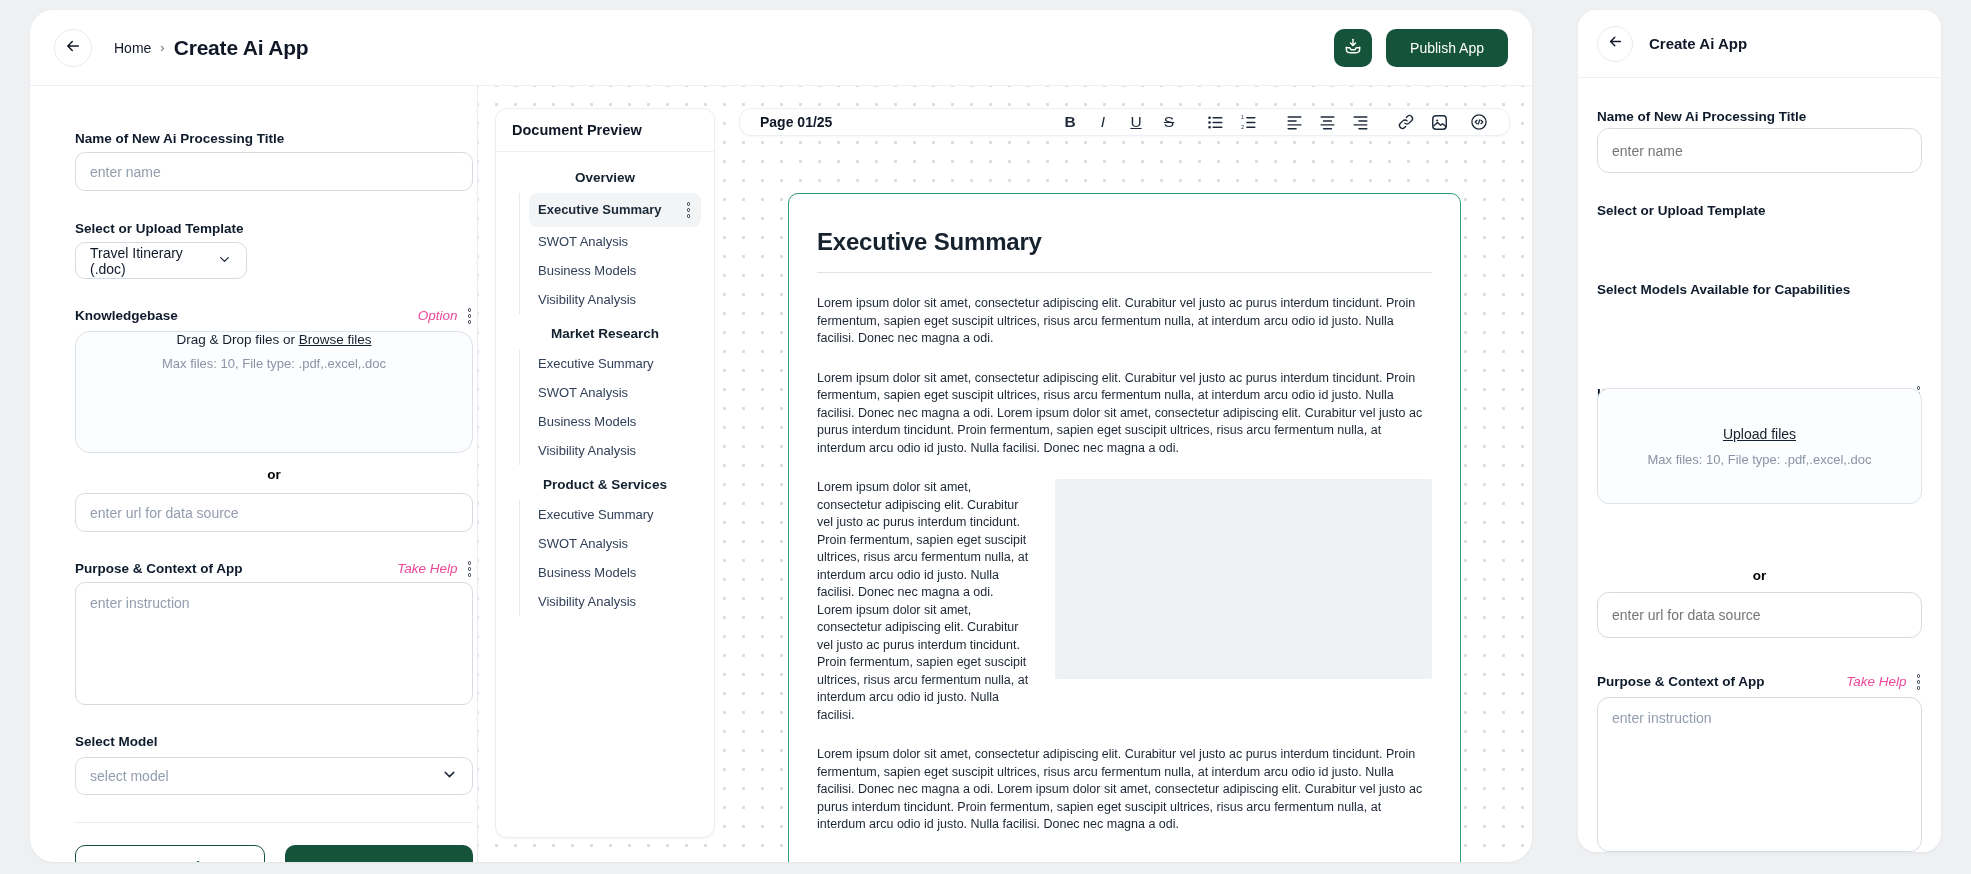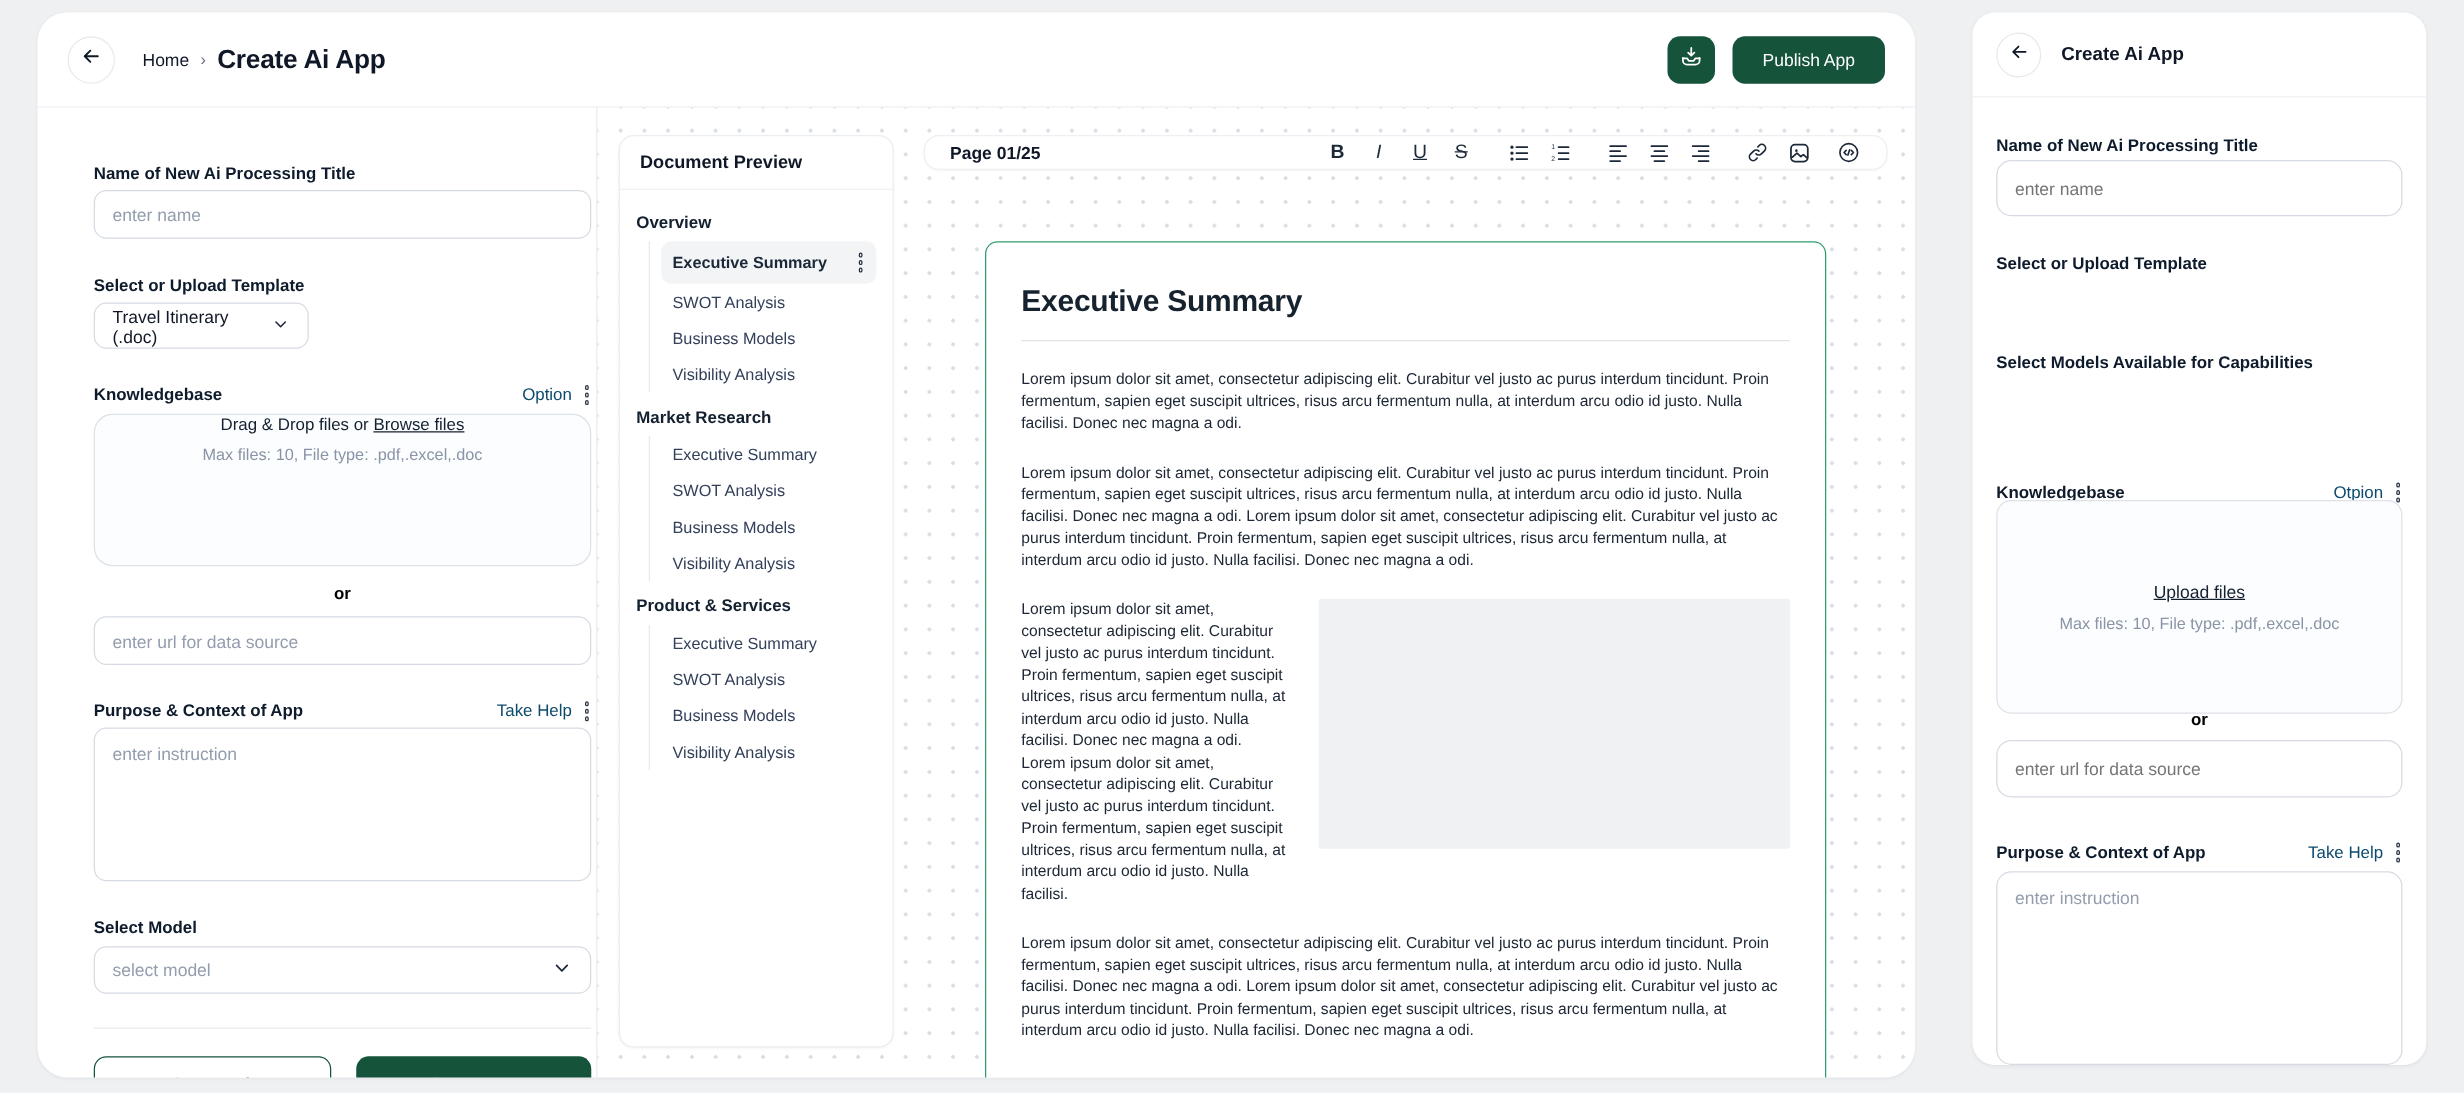--- a/index.html
+++ b/index.html
@@ -16,21 +16,21 @@
   .bc-sep { font-size:13px; color:#667085; margin:0 9px; }
   .bc-title { font-size:21px; font-weight:700; color:#101828; letter-spacing:-.2px; }
   .h-spacer { flex:1; }
   .icon-btn-green { width:38px; height:38px; border-radius:10px; background:var(--green); display:flex; align-items:center; justify-content:center; cursor:pointer; }
   .publish-btn { margin-left:14px; height:38px; padding:0 24px; border-radius:10px; background:var(--green); color:#fff; font-size:14px; display:flex; align-items:center; border:none; cursor:pointer; }
   :root { --green:#15533B; --border:#d6dbe3; --label:#0e1b2c; --ph:#939dae; --pagegreen:#2f9e6e; }
 
   
   .form-col { position:absolute; left:45px; top:76px; width:398px; height:776px; }
   .f-label { position:absolute; font-size:13.5px; font-weight:700; color:var(--label); }
-  .f-row-right { position:absolute; right:0; display:flex; align-items:center; gap:8px; font-size:13.5px; color:#0c4a6e; }
+  .f-row-right { position:absolute; right:0; display:flex; align-items:center; gap:8px; font-size:13.5px; color:#ec4899;font-style:italic; }
   .t-input { position:absolute; left:0; width:398px; border:1px solid var(--border); border-radius:10px; font-size:14px; color:#101828; padding:0 14px; font-family:inherit; background:#fff; }
   .t-input::placeholder, textarea::placeholder { color:var(--ph); }
   .sel { position:absolute; border:1px solid var(--border); border-radius:10px; background:#fff; display:flex; align-items:center; font-size:14px; color:#101828; padding:0 14px; cursor:pointer; }
   .sel .ph { color:var(--ph); }
   .dropzone { position:absolute; left:0; width:398px; border:1px solid #dde1e8; background:#fcfdfe; border-radius:15px; display:flex; flex-direction:column; align-items:center; gap:9px; }
   .dz-line1 { font-size:13.5px; color:#14202f; }
   .dz-line1 a { color:#14202f; text-decoration:underline; cursor:pointer; }
   .dz-hint { font-size:13px; color:#8a94a6; }
   .or-text { position:absolute; width:100%; text-align:center; font-size:13.5px; font-weight:700; color:#000000; }
   .t-area { position:absolute; left:0; width:398px; border:1px solid var(--border); border-radius:10px; font-size:14px; padding:12px 14px; font-family:inherit; resize:none; color:#101828; }
@@ -41,21 +41,21 @@
   .btn-row { position:absolute; left:0; width:398px; display:flex; gap:20px; }
   .btn-outline { flex:1; height:44px; border-radius:10px; border:1.4px solid var(--green); background:#fff; color:var(--green); font-size:14px; font-family:inherit; cursor:pointer; }
   .btn-fill { flex:1; height:44px; border-radius:10px; border:none; background:var(--green); color:#fff; font-size:14px; font-family:inherit; cursor:pointer; }
 
   
   .preview-region { position:absolute; left:447px; top:76px; right:0; bottom:0; border-left:1px solid #e8ebef;
      background-image:radial-gradient(circle,#d9dde4 1.4px, transparent 1.5px); background-size:19px 19px; background-position:9px 9px; }
 
   .doc-preview { position:absolute; left:17px; top:22px; width:220px; height:730px; background:#fff; border:1px solid #eaedf1; border-radius:12px; box-shadow:0 1px 2px rgba(16,24,40,.04); overflow:hidden; }
   .dp-header { padding:13px 16px; font-size:14.5px; font-weight:700; color:#101828; border-bottom:1px solid #eef0f3; }
-  .dp-body { padding:12px 13px; }
+  .dp-body { padding:12px 13px;text-align:center; }
   .dp-section-title { font-size:13.5px; font-weight:700; color:#13202f; margin:12px 0 8px; }
   .dp-body .dp-section-title:first-child { margin-top:6px; }
   .dp-items { border-left:1px solid #e6e9ee; margin-left:10px; padding-left:0; }
   .dp-item { display:flex; align-items:center; justify-content:space-between; margin-left:9px; padding:7px 9px; font-size:13px; color:#32405a; border-radius:8px; cursor:pointer; }
   .dp-item.active { background:#f2f4f6; color:#1b2838; font-weight:600; }
 
   
   .toolbar { position:absolute; left:261px; top:22px; width:771px; height:28px; background:#fff; border:1px solid #edeff2; border-radius:12px; display:flex; align-items:center; padding:0 20px; box-shadow:0 1px 2px rgba(16,24,40,.04); }
   .page-ind { font-size:14px; font-weight:600; color:#101828; }
   .tb-spacer { flex:1; }
@@ -349,21 +349,21 @@
     <div class="r-label" style="top:308px">Knowledgebase</div>
     <div class="f-row-right" style="top:306px;right:0">
       <span>Otpion</span>
       <span class="kebab">
           <i></i>
           <i></i>
           <i></i>
         </span>
     </div>
 
-    <div class="r-upload" style="top:322px;height:171px">
+    <div class="r-upload" style="top:310px;height:116px">
       <a>Upload files</a>
       <div class="dz-hint">Max files: 10, File type: .pdf,.excel,.doc</div>
     </div>
 
     <div class="or-text" style="top:490px;width:325px">or</div>
 
     <input class="r-input" style="top: 514px; height: 46px;" placeholder="enter url for data source">
 
     <div class="r-label" style="top:596px">Purpose &amp; Context of App</div>
     <div class="f-row-right" style="top:594px;right:0">

